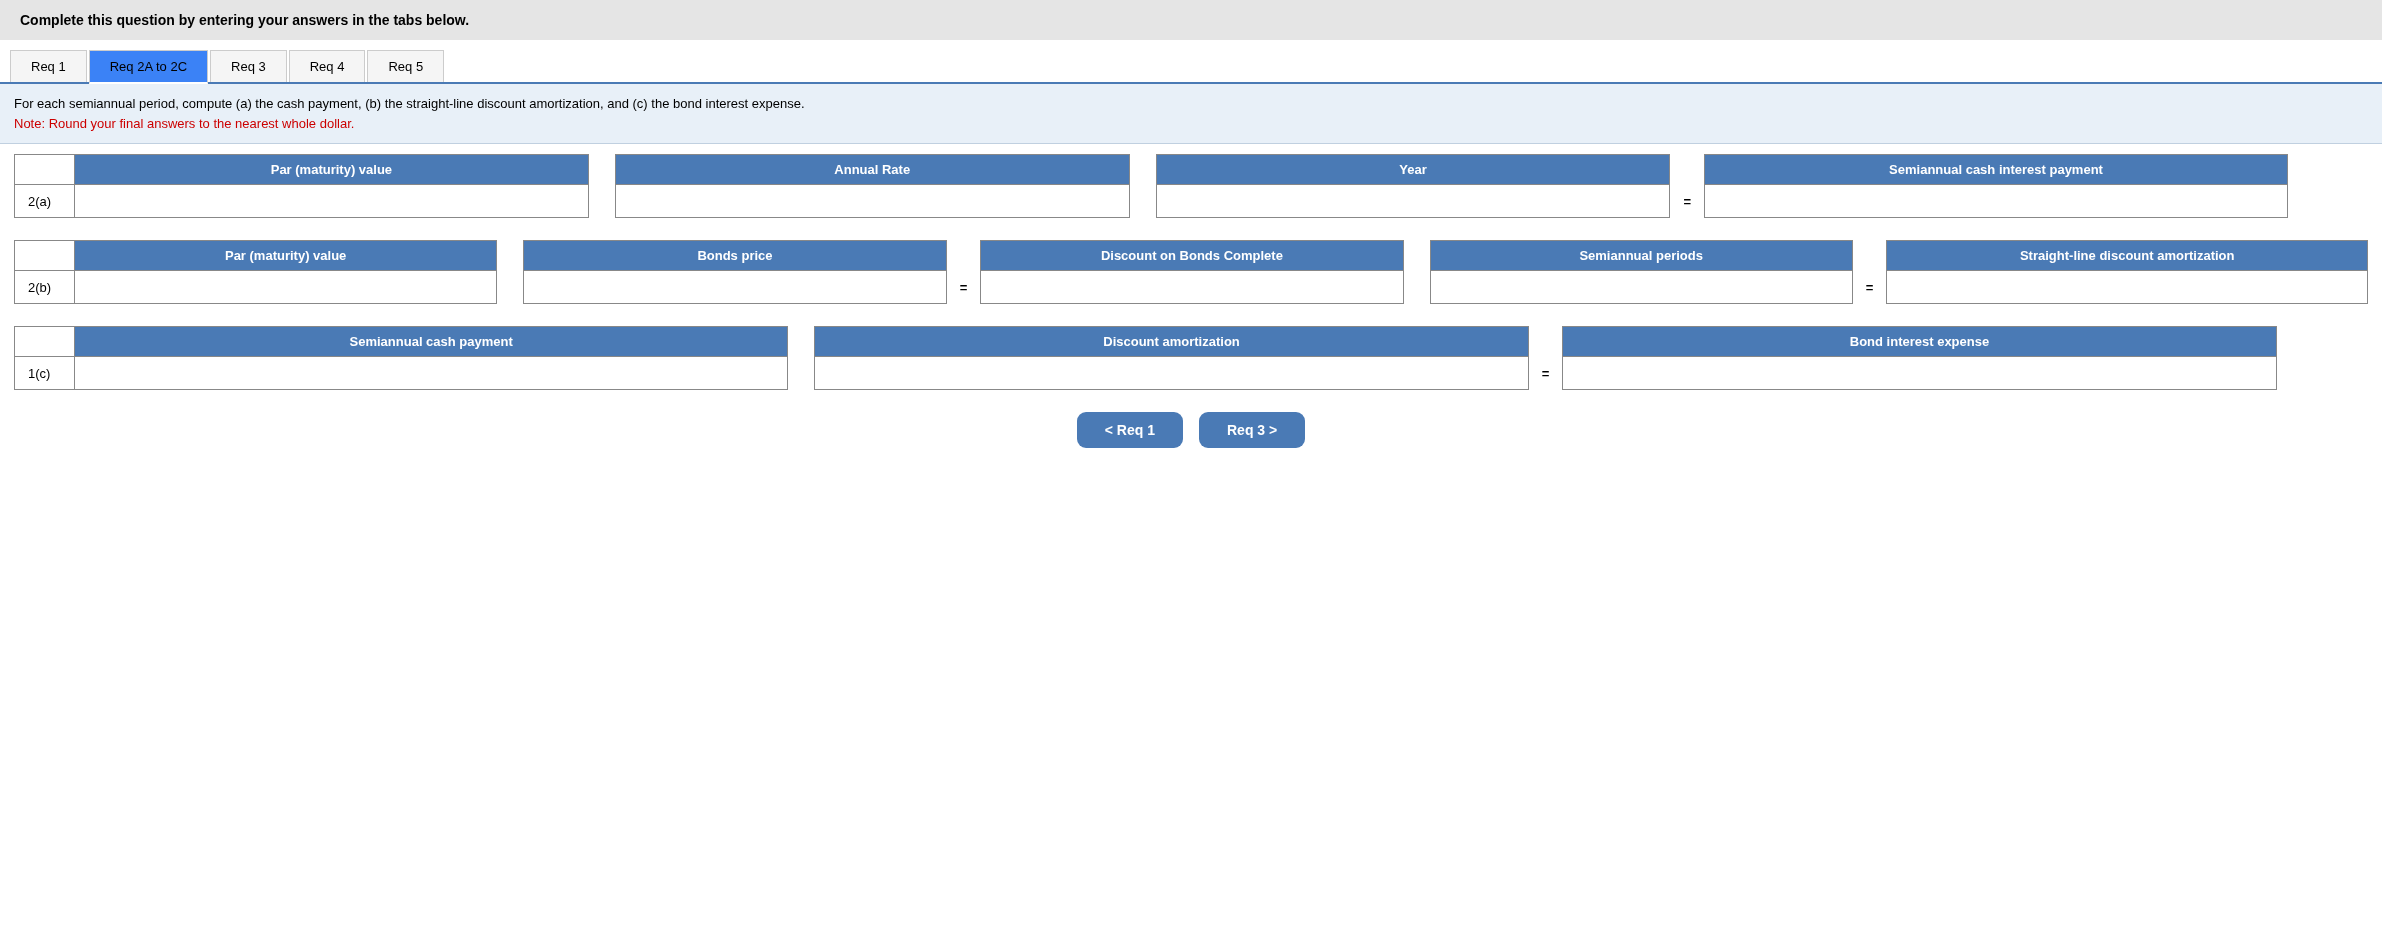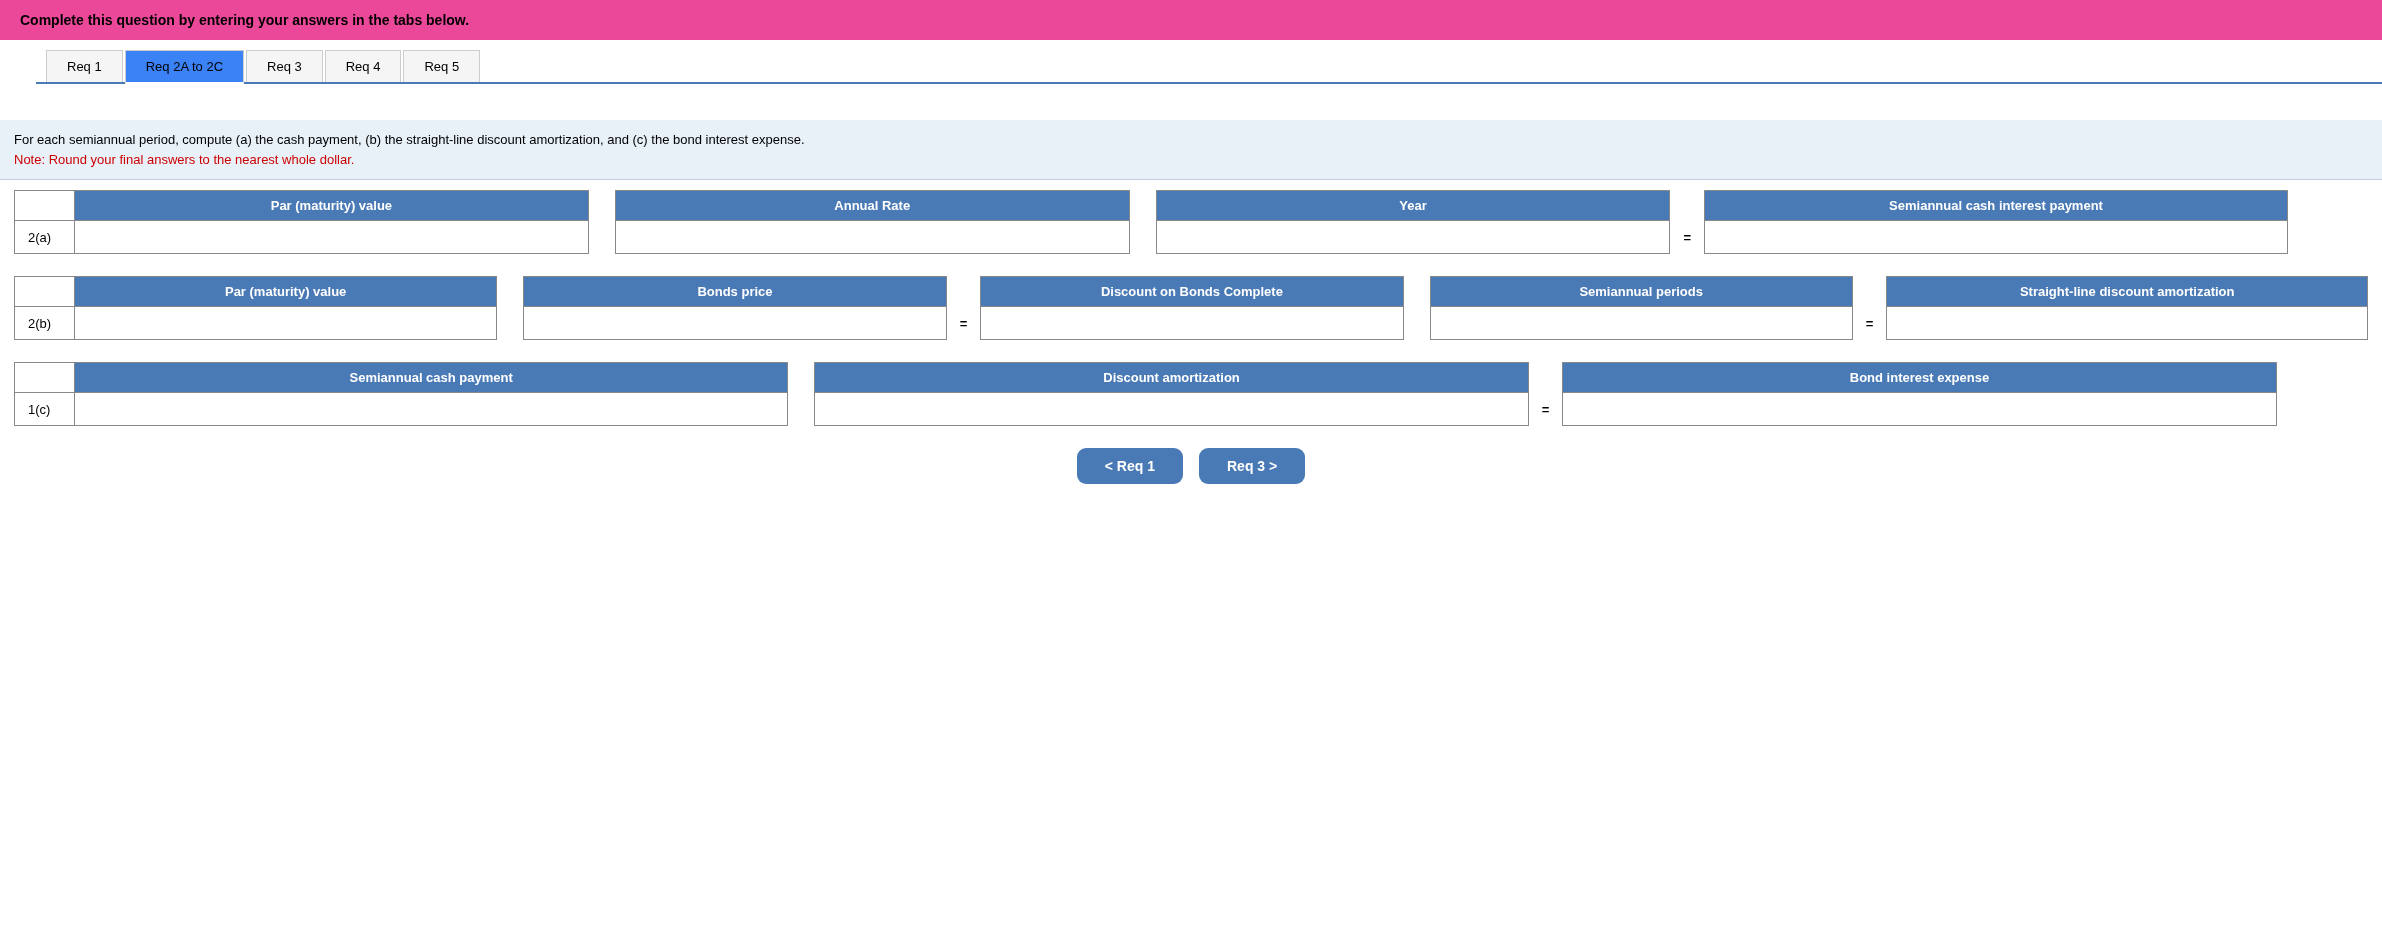--- a/index.html
+++ b/index.html
@@ -1,30 +1,29 @@
 <!DOCTYPE html>
 <html><head>
   <meta charset="utf-8">
   <style>
     * { box-sizing: border-box; margin: 0; padding: 0; }
     body { font-family: Arial, sans-serif; font-size: 14px; background: #fff; }
 
     .header-banner {
-      background: #ec4899;
+      background: #e5e5e5;
       padding: 12px 20px;
       font-weight: bold;
       font-size: 14px;
     }
 
     .tabs-container {
       display: flex;
       border-bottom: 2px solid #4a7ab5;
       padding: 10px 10px 0 10px;
       background: #fff;
-      margin-left: 36px;
     }
 
     .tab {
       padding: 8px 20px;
       border: 1px solid #ccc;
       border-bottom: none;
       cursor: pointer;
       background: #f5f5f5;
       margin-right: 2px;
       font-size: 13px;
@@ -36,21 +35,20 @@
       margin-bottom: -2px;
       font-weight: normal;
     }
 
     .instructions {
       background: #e8f0f8;
       padding: 10px 14px;
       font-size: 13px;
       line-height: 1.5;
       border-bottom: 1px solid #c0d0e0;
-      margin-top: 36px;
     }
 
     .instructions .note {
       color: #cc0000;
       font-size: 13px;
     }
 
     .content-area {
       padding: 10px 14px;
     }

